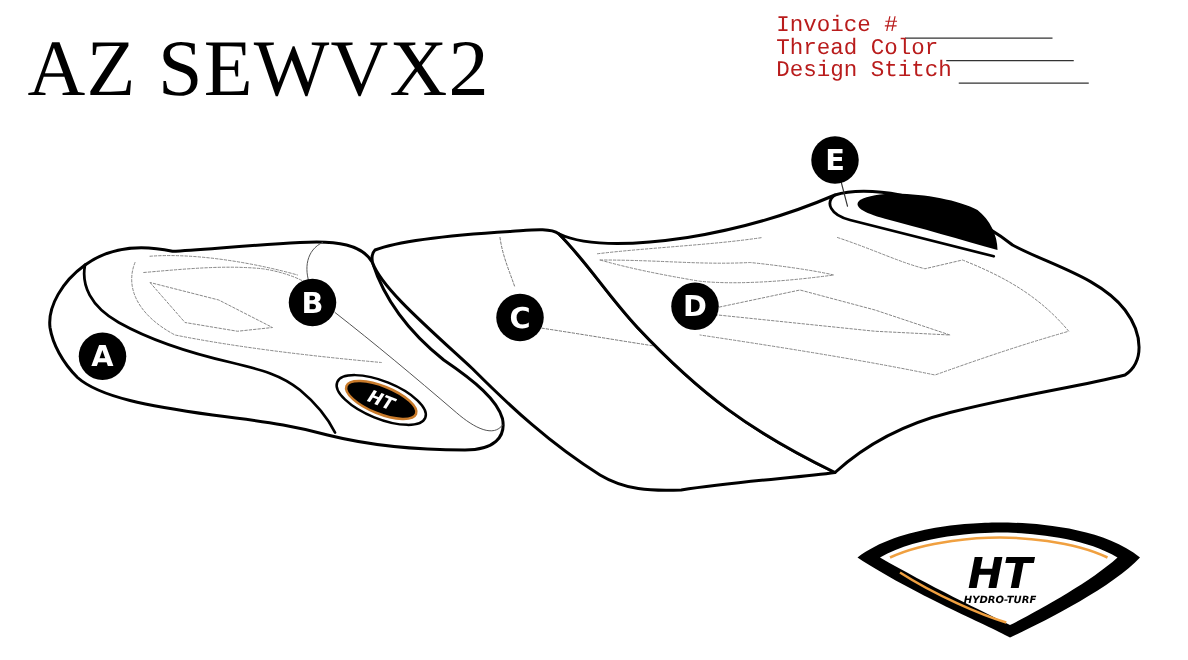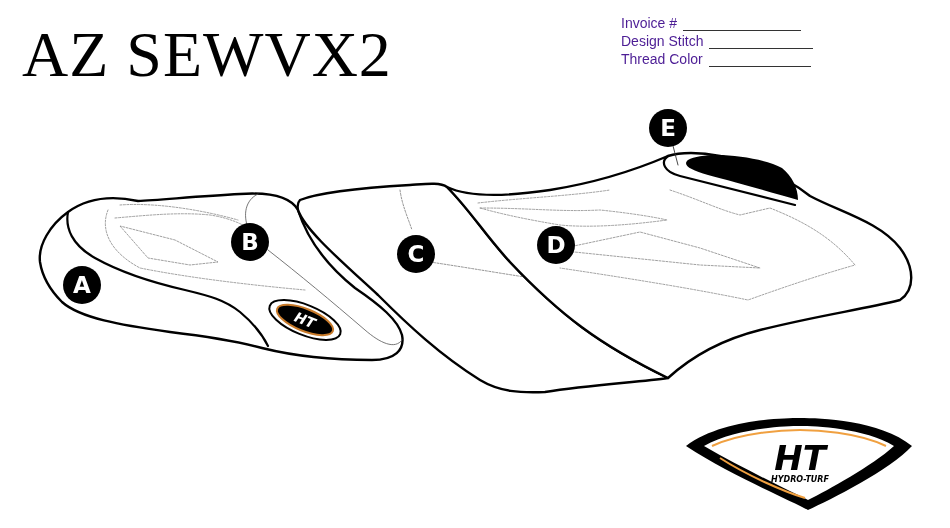--- a/index.html
+++ b/index.html
@@ -2,45 +2,45 @@
 <html><head>
 <meta charset="utf-8">
 <style>
   html, body { margin:0; padding:0; background:#ffffff; }
   body { width:950px; height:528px; position:relative; overflow:hidden; font-family:"Liberation Sans", sans-serif; }
   .title {
     position:absolute; left:22px; top:10px;
     font-family:"Liberation Serif", "DejaVu Serif", serif;
     font-size:64px; line-height:90px; color:#000; letter-spacing:1px; font-weight:normal;
   }
-  .form { position:absolute; left:621px; top:13px; font-family:Liberation Sans, sans-serif; font-size:14px; color:#4c1d95; }
+  .form { position:absolute; left:621px; top:13px; font-family:Liberation Mono, monospace; font-size:18px; color:#b91c1c; }
   .form-row { display:flex; align-items:flex-end; height:18px; white-space:nowrap; }
   .form-row .lbl { margin-right:6px; }
   .form-row .line { border-bottom:1px solid #333; height:12px; display:inline-block; }
   svg.diagram { position:absolute; left:0; top:0; }
   .callout-text { font-family:"DejaVu Sans", sans-serif; font-weight:bold; font-size:23px; fill:#fff; }
   .logo-text { font-family:"DejaVu Sans", sans-serif; font-weight:bold; font-style:italic; }
 </style>
 </head>
 <body>
 
 <div class="title">AZ SEWVX2</div>
 
 <div class="form">
   <div class="form-row">
     <span class="lbl">Invoice #</span>
     <span class="line" style="width:118px"></span>
   </div>
   <div class="form-row">
+    <span class="lbl">Thread Color</span>
+    <span class="line" style="width:102px"></span>
+  </div>
+  <div class="form-row">
     <span class="lbl">Design Stitch</span>
     <span class="line" style="width:104px"></span>
-  </div>
-  <div class="form-row">
-    <span class="lbl">Thread Color</span>
-    <span class="line" style="width:102px"></span>
   </div>
 </div>
 
 <svg class="diagram" width="950" height="528" viewBox="0 0 950 528">
   <g fill="none" stroke="#000" stroke-linecap="round" stroke-linejoin="round">
 
     <path stroke-width="2.4" fill="#fff" d="M68,212 C50,225 38,245 40,262 C42,275 50,290 62,302 C80,318 120,325 170,332 C220,338 240,342 262,348 C290,355 330,360 372,360 C395,360 405,350 402,335 C398,320 380,305 355,288 C320,260 305,232 298,210 C290,196 270,192 240,194 C200,196 160,200 138,201 C115,196 90,196 68,212 Z"></path>
 
     <path stroke-width="2.2" d="M68,212 C65,228 72,245 95,258 C120,272 150,282 185,290 C210,296 225,300 240,312 C252,322 262,334 268,346"></path>
 

